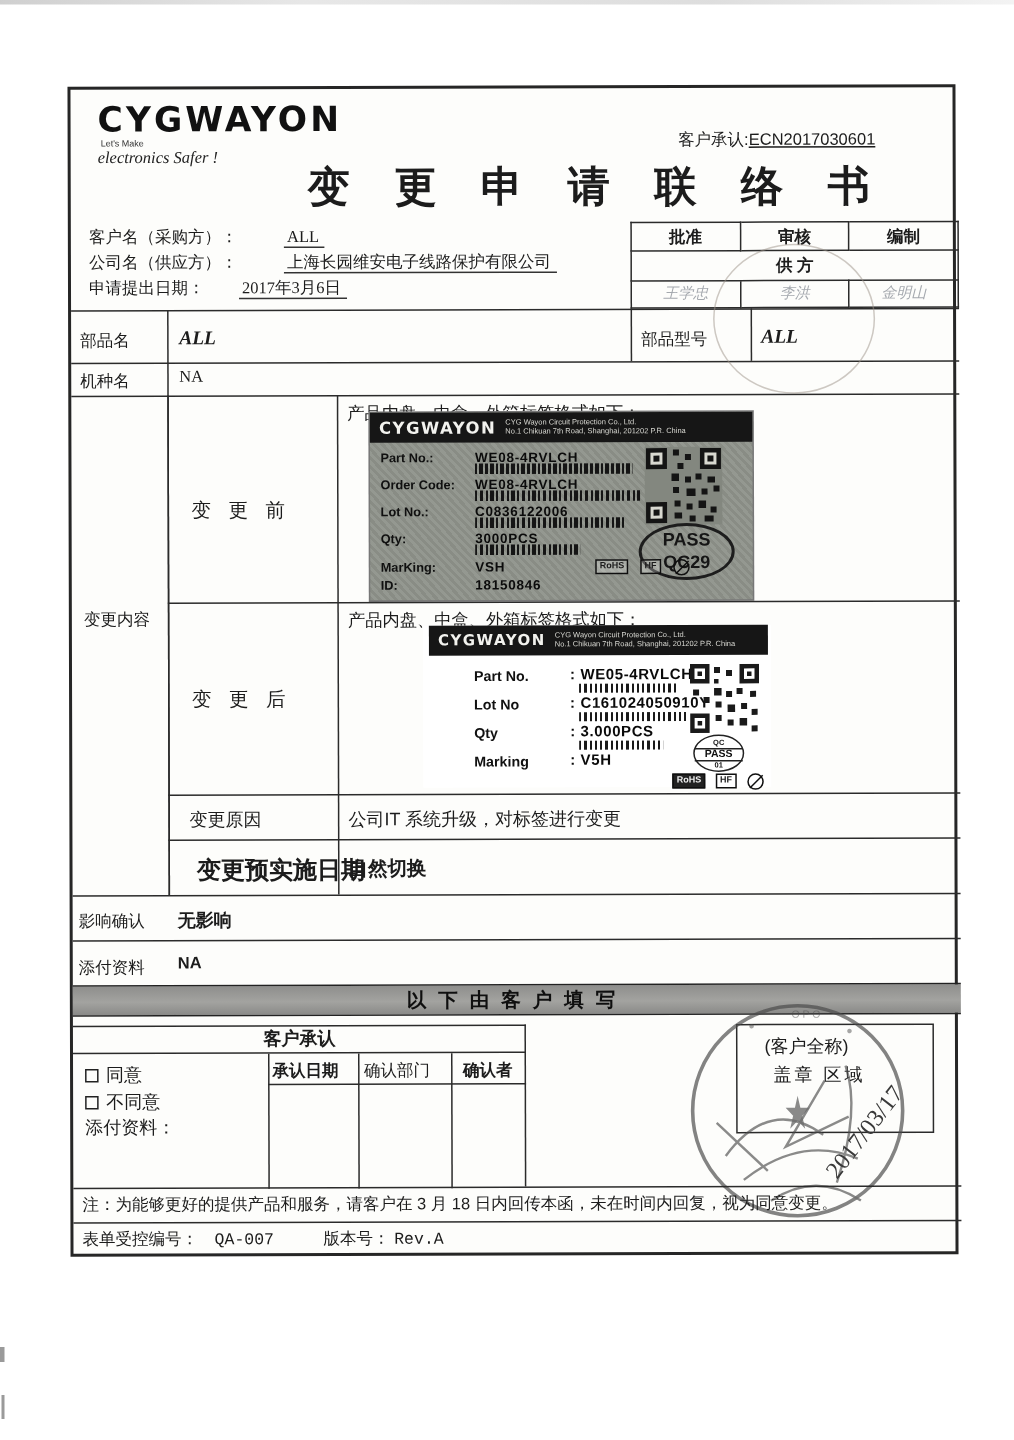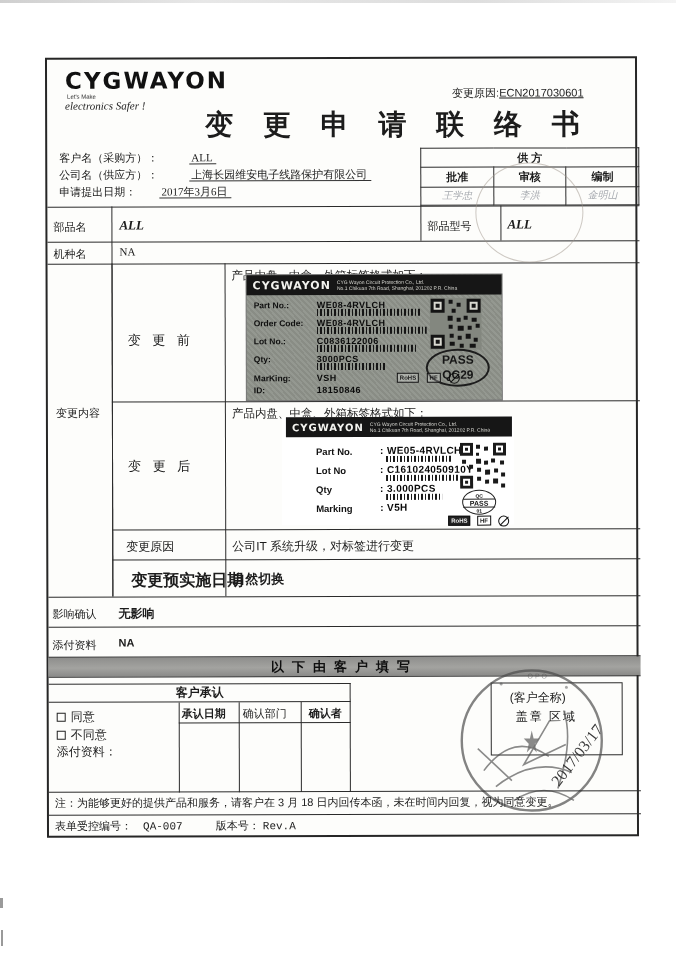--- a/index.html
+++ b/index.html
@@ -77,48 +77,48 @@
   <div class="edge-mark" style="left:1px;top:930px;width:2px;height:16px;"></div>
 
   <div class="page">
 
     <div class="abs" style="left:18px; top:8px;">
       <div class="logo-main">CYGWAYON</div>
       <div class="logo-tag-s">Let's Make</div>
       <div class="logo-tag">electronics Safer !</div>
     </div>
     <div class="abs ecn" style="left:405px; top:27px;">
-      <span>变更原因:</span><u>ECN2017030601</u>
+      <span>客户承认:</span><u>ECN2017030601</u>
     </div>
     <div class="abs doc-title" style="left:158px; top:47px;">变 更 申 请 联 络 书</div>
 
     <div class="inf-line" style="left:12px; top:91px;">
       <span>客户名（采购方）：</span>
       <span class="inf-val" style="margin-left:28px;">ALL</span>
     </div>
     <div class="inf-line" style="left:12px; top:108px;">
       <span>公司名（供应方）：</span>
       <span class="inf-val" style="margin-left:28px;">上海长园维安电子线路保护有限公司</span>
     </div>
     <div class="inf-line" style="left:12px; top:125px;">
       <span>申请提出日期：</span>
       <span class="inf-val" style="margin-left:20px;">2017年3月6日</span>
     </div>
 
     <div class="abs" style="left:373px; top:89px; width:219px; height:58px;">
       <table class="grid">
         <tbody>
             <tr>
-              <td colspan="3" style="font-weight:bold;">供  方</td>
-            </tr>
-        <tr>
           <td style="font-weight:bold;">批准</td>
           <td style="font-weight:bold;">审核</td>
           <td style="font-weight:bold;">编制</td>
         </tr>
+        <tr>
+              <td colspan="3" style="font-weight:bold;">供  方</td>
+            </tr>
         <tr>
           <td><span class="sig">王学忠</span></td>
           <td><span class="sig">李洪</span></td>
           <td><span class="sig">金明山</span></td>
         </tr>
       </tbody>
         </table>
     </div>
 
     <div class="hline" style="left:0; top:147px; width:592px;"></div>

